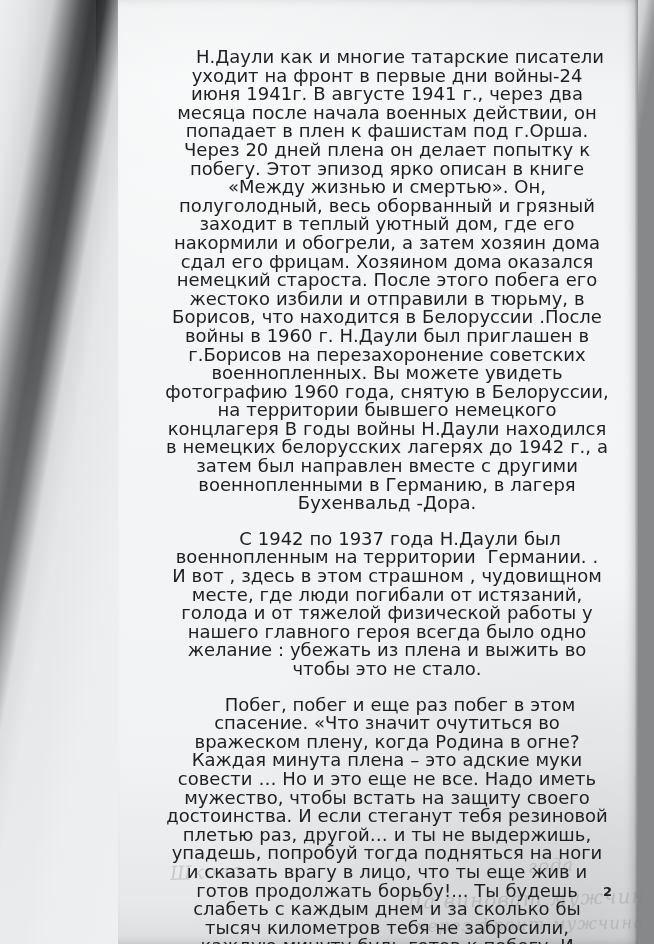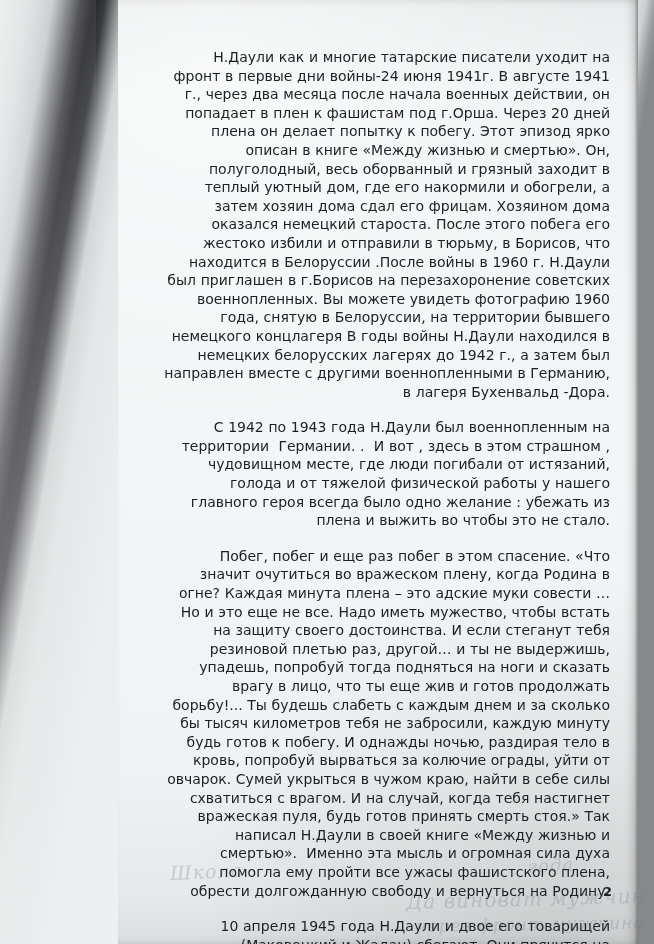--- a/index.html
+++ b/index.html
@@ -101,23 +101,23 @@
   .text-column {
     position: absolute;
     left: 30px;
     top: 48px;
     width: 462px;
   }
 
   .para {
     margin: 0 0 17px 16px;
     color: #1d1f22;
-    font-size: 14px;
+    font-size: 18px;
     line-height: 18.6px;
-    text-align: right;
+    text-align: center;
     text-indent: 26px;
     white-space: pre-wrap;
     word-spacing: 0.2px;
   }
 
   .page-number {
     position: absolute;
     right: 26px;
     top: 884px;
     font-size: 13px;
@@ -146,21 +146,21 @@
 
     <div class="page-sheen"></div>
 
     <div class="bleed bleed-1">Школа</div>
     <div class="bleed bleed-2">Да виноват мужчин</div>
     <div class="bleed bleed-3">через фронт    мужчина</div>
     <div class="bleed bleed-4">года</div>
 
     <div class="text-column">
       <p class="para">Н.Даули как и многие татарские писатели уходит на фронт в первые дни войны-24 июня 1941г. В августе 1941 г., через два месяца после начала военных действии, он попадает в плен к фашистам под г.Орша. Через 20 дней плена он делает попытку к побегу. Этот эпизод ярко описан в книге «Между жизнью и смертью». Он, полуголодный, весь оборванный и грязный заходит в теплый уютный дом, где его накормили и обогрели, а затем хозяин дома сдал его фрицам. Хозяином дома оказался немецкий староста. После этого побега его жестоко избили и отправили в тюрьму, в Борисов, что находится в Белоруссии .После войны в 1960 г. Н.Даули был приглашен в г.Борисов на перезахоронение советских военнопленных. Вы можете увидеть фотографию 1960 года, снятую в Белоруссии, на территории бывшего немецкого концлагеря В годы войны Н.Даули находился в немецких белорусских лагерях до 1942 г., а затем был направлен вместе с другими военнопленными в Германию, в лагеря Бухенвальд -Дора.</p>
-      <p class="para">С 1942 по 1943 года Н.Даули был военнопленным на территории  Германии. .  И вот , здесь в этом страшном , чудовищном месте, где люди погибали от истязаний, голода и от тяжелой физической работы у нашего главного героя всегда было одно желание : убежать из плена и выжить во чтобы это не стало.</p>
+      <p class="para">С 1942 по 1937 года Н.Даули был военнопленным на территории  Германии. .  И вот , здесь в этом страшном , чудовищном месте, где люди погибали от истязаний, голода и от тяжелой физической работы у нашего главного героя всегда было одно желание : убежать из плена и выжить во чтобы это не стало.</p>
       <p class="para">Побег, побег и еще раз побег в этом спасение. «Что значит очутиться во вражеском плену, когда Родина в огне? Каждая минута плена – это адские муки совести … Но и это еще не все. Надо иметь мужество, чтобы встать на защиту своего достоинства. И если стеганут тебя резиновой плетью раз, другой… и ты не выдержишь, упадешь, попробуй тогда подняться на ноги и сказать врагу в лицо, что ты еще жив и готов продолжать борьбу!... Ты будешь слабеть с каждым днем и за сколько бы тысяч километров тебя не забросили, каждую минуту будь готов к побегу. И однажды ночью, раздирая тело в кровь, попробуй вырваться за колючие ограды, уйти от овчарок. Сумей укрыться в чужом краю, найти в себе силы схватиться с врагом. И на случай, когда тебя настигнет вражеская пуля, будь готов принять смерть стоя.» Так написал Н.Даули в своей книге «Между жизнью и смертью».  Именно эта мысль и огромная сила духа помогла ему пройти все ужасы фашистского плена, обрести долгожданную свободу и вернуться на Родину.</p>
       <p class="para">10 апреля 1945 года Н.Даули и двое его товарищей (Маковецкий и Жадан) сбегают. Они прячутся на соломенной крыше одного из немецких домов. 13 апреля 1945 года они были освобождены войсками американской армии</p>
     </div>
 
     <div class="page-number">2</div>
 
     <div class="page-right-edge"></div>
   </div>
 </div>
 

